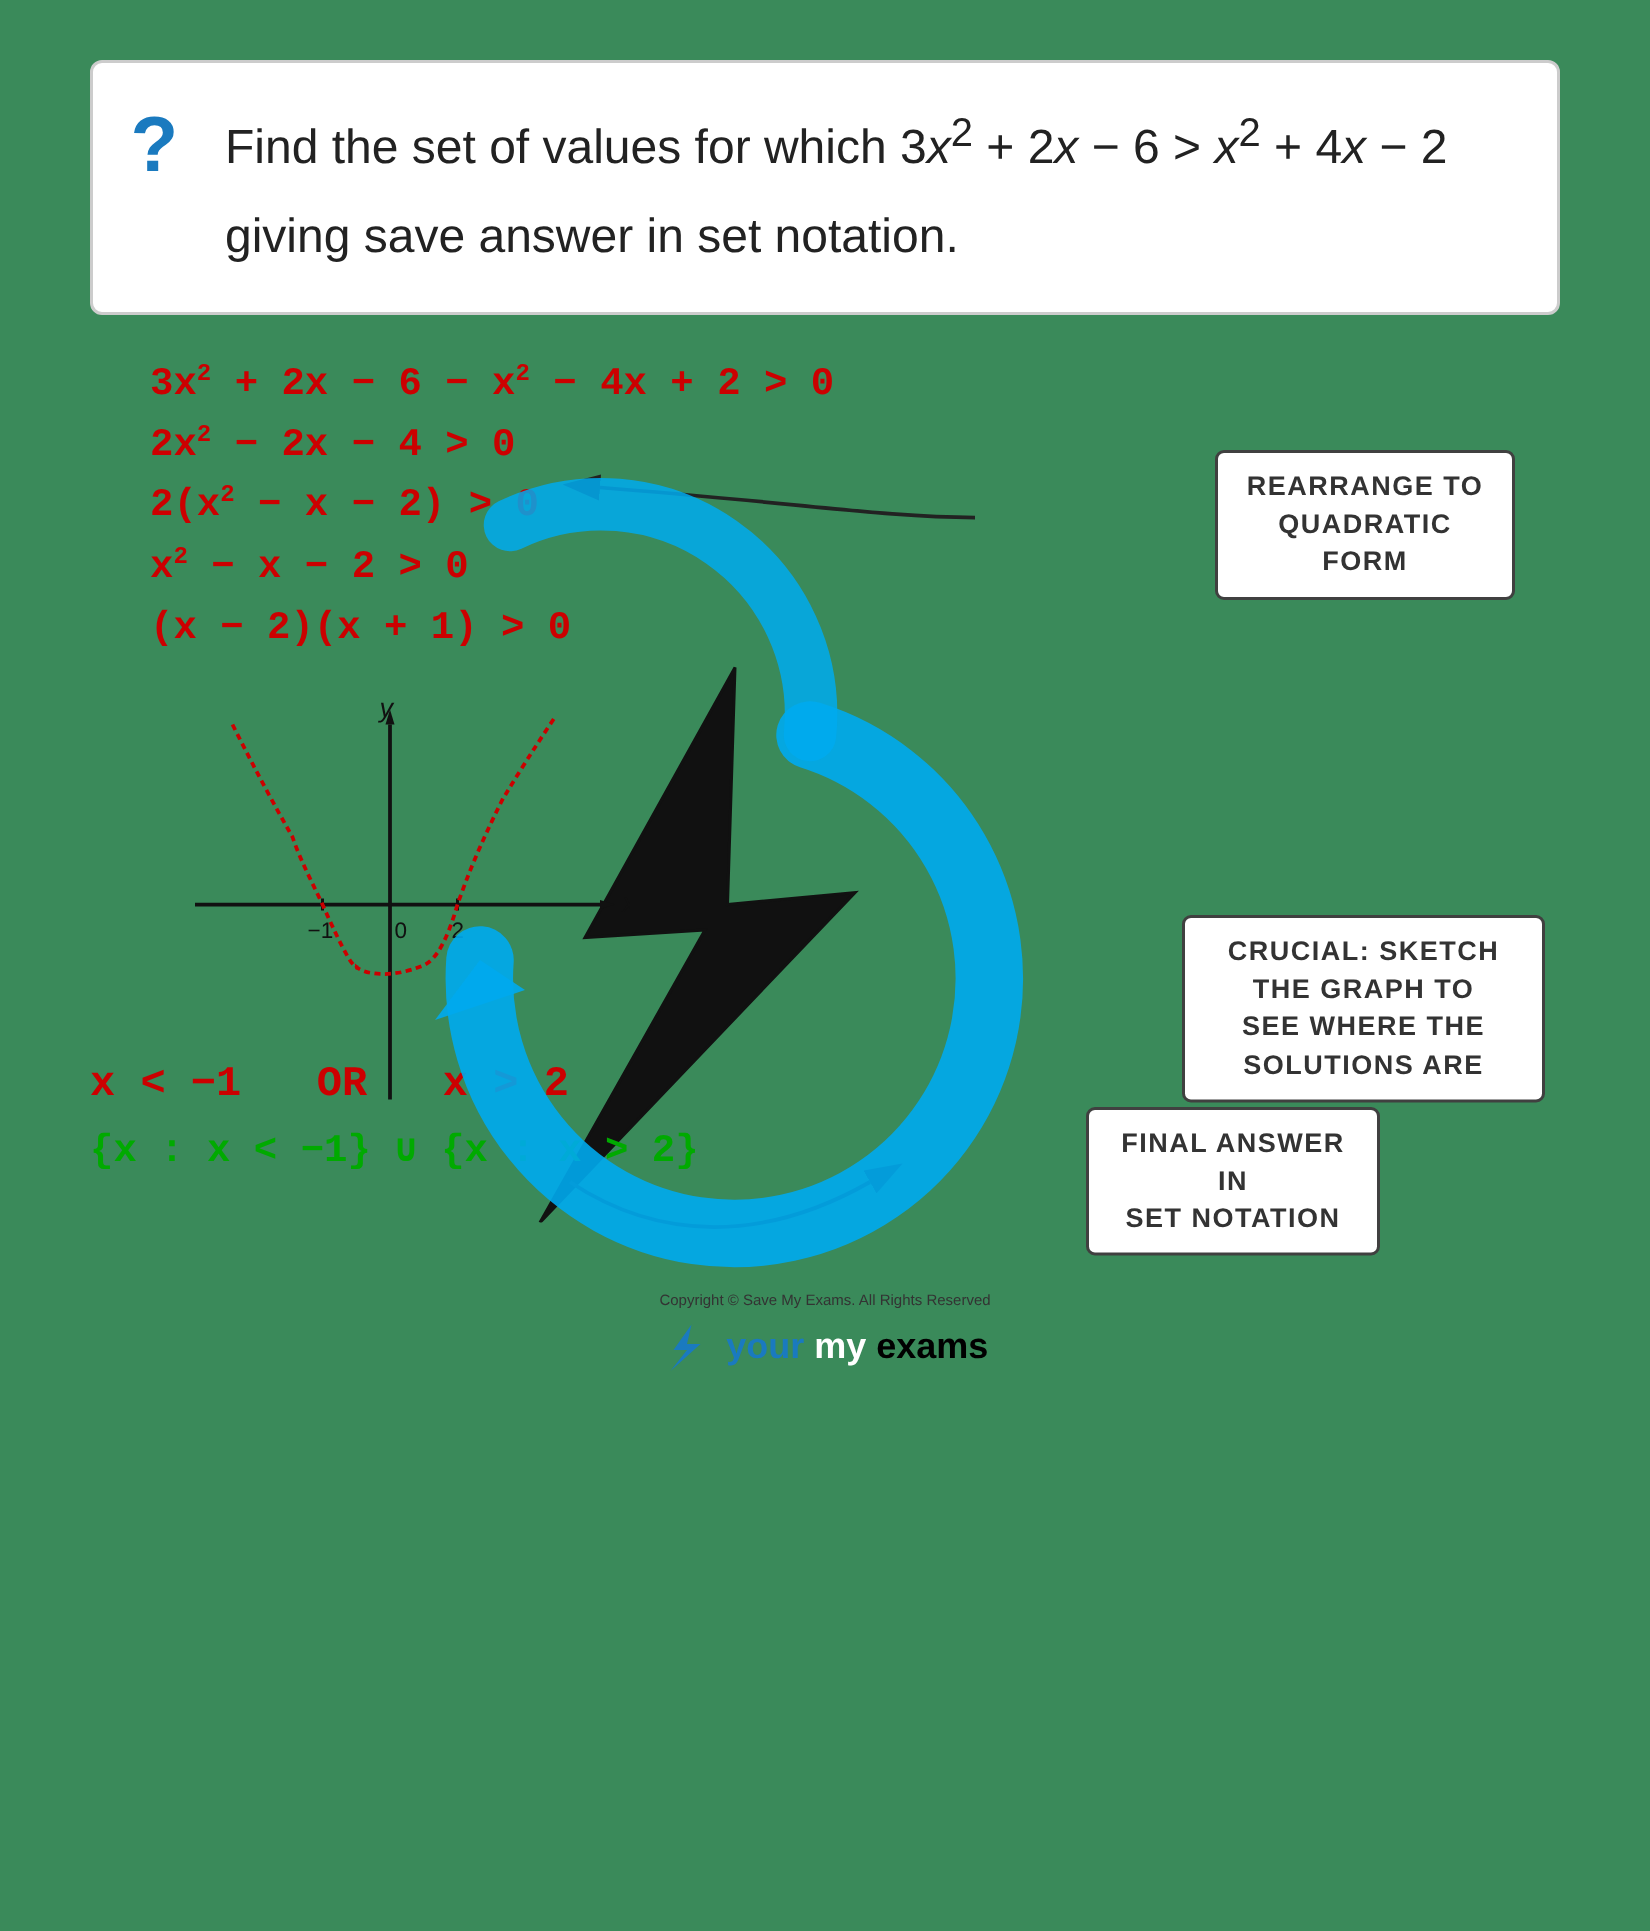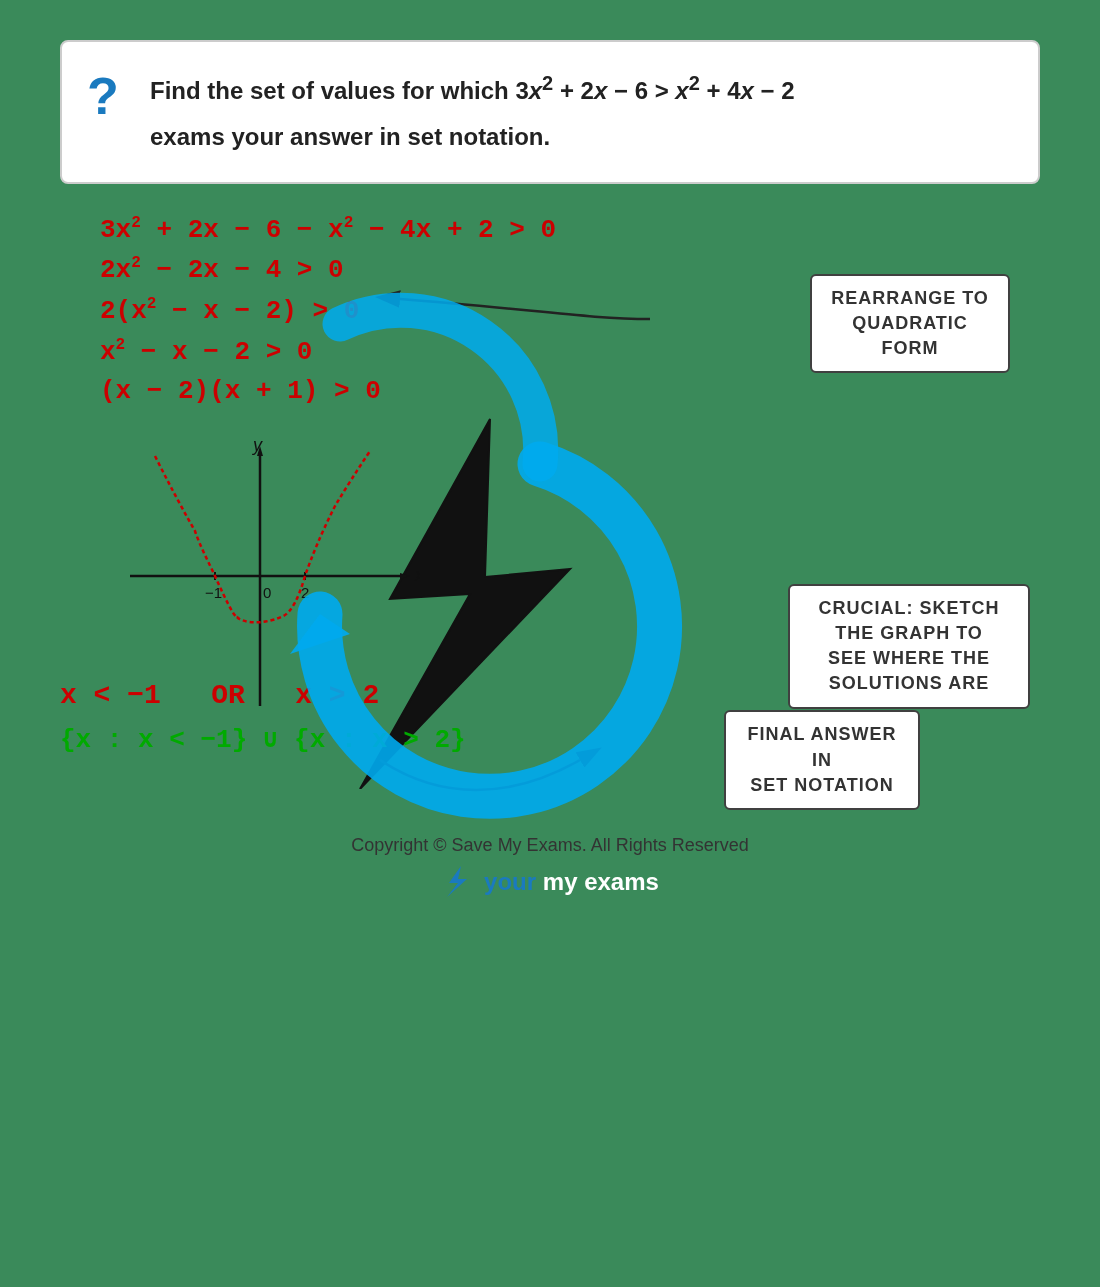--- a/index.html
+++ b/index.html
@@ -25,24 +25,23 @@
     }
     .question-icon {
       font-size: 52px;
       color: #1a7abf;
       font-weight: bold;
       line-height: 1;
       margin-top: 2px;
       flex-shrink: 0;
     }
     .question-text {
-      font-size: 24px;
+      font-size: 32px;
       color: #222;
       line-height: 1.6;
-      font-weight: bold;
     }
 
     
     .math-steps {
       position: relative;
       z-index: 10;
     }
     .math-step {
       font-size: 26px;
       color: #cc0000;
@@ -112,40 +111,40 @@
       width: 210px;
     }
 
     
     .footer {
       text-align: center;
       margin-top: 60px;
       padding-bottom: 30px;
     }
     .footer-copyright {
-      font-size: 18px;
+      font-size: 10px;
       color: #333;
       margin-bottom: 8px;
     }
   </style>
 </head>
 <body>
 
 <div class="question-box">
   <div class="question-icon">
     <svg width="50" height="60" viewBox="0 0 50 60">
       <text x="5" y="45" font-size="52" font-weight="bold" fill="#1a7abf">?</text>
     </svg>
   </div>
   <div>
     <div class="question-text">
       Find the set of values for which 3<em>x</em><sup>2</sup> + 2<em>x</em> − 6 &gt; <em>x</em><sup>2</sup> + 4<em>x</em> − 2
     </div>
     <div class="question-text" style="margin-top:8px;">
-      exams your answer in set notation.
+      giving save answer in set notation.
     </div>
   </div>
 </div>
 
 <div style="position:relative; margin: 0 40px;">
 
   <div class="math-steps" style="margin-left:60px; margin-top: 20px;">
     <div class="math-step">
       3x<sup>2</sup> + 2x − 6 − x<sup>2</sup> − 4x + 2 &gt; 0
     </div>
@@ -257,16 +256,16 @@
 </div>
 
 <div class="footer" style="margin-top:80px;">
   <div class="footer-copyright">Copyright © Save My Exams. All Rights Reserved</div>
   <div style="display:flex; align-items:center; justify-content:center; gap:8px;">
 
     <svg width="35" height="35" viewBox="0 0 35 35">
       <polygon points="20,2 8,19 17,19 6,33 26,15 17,15" fill="#1a7abf"></polygon>
     </svg>
     <span style="font-size:24px; font-weight:bold;">
-      <span style="color:#1a7abf;">your</span><span style="color:#ffffff;"> my </span><span style="color:#ffffff;">exams</span>
+      <span style="color:#1a7abf;">your</span><span style="color:#ffffff;"> my </span><span style="color:#000000;">exams</span>
     </span>
   </div>
 </div>
 
 </body></html>

